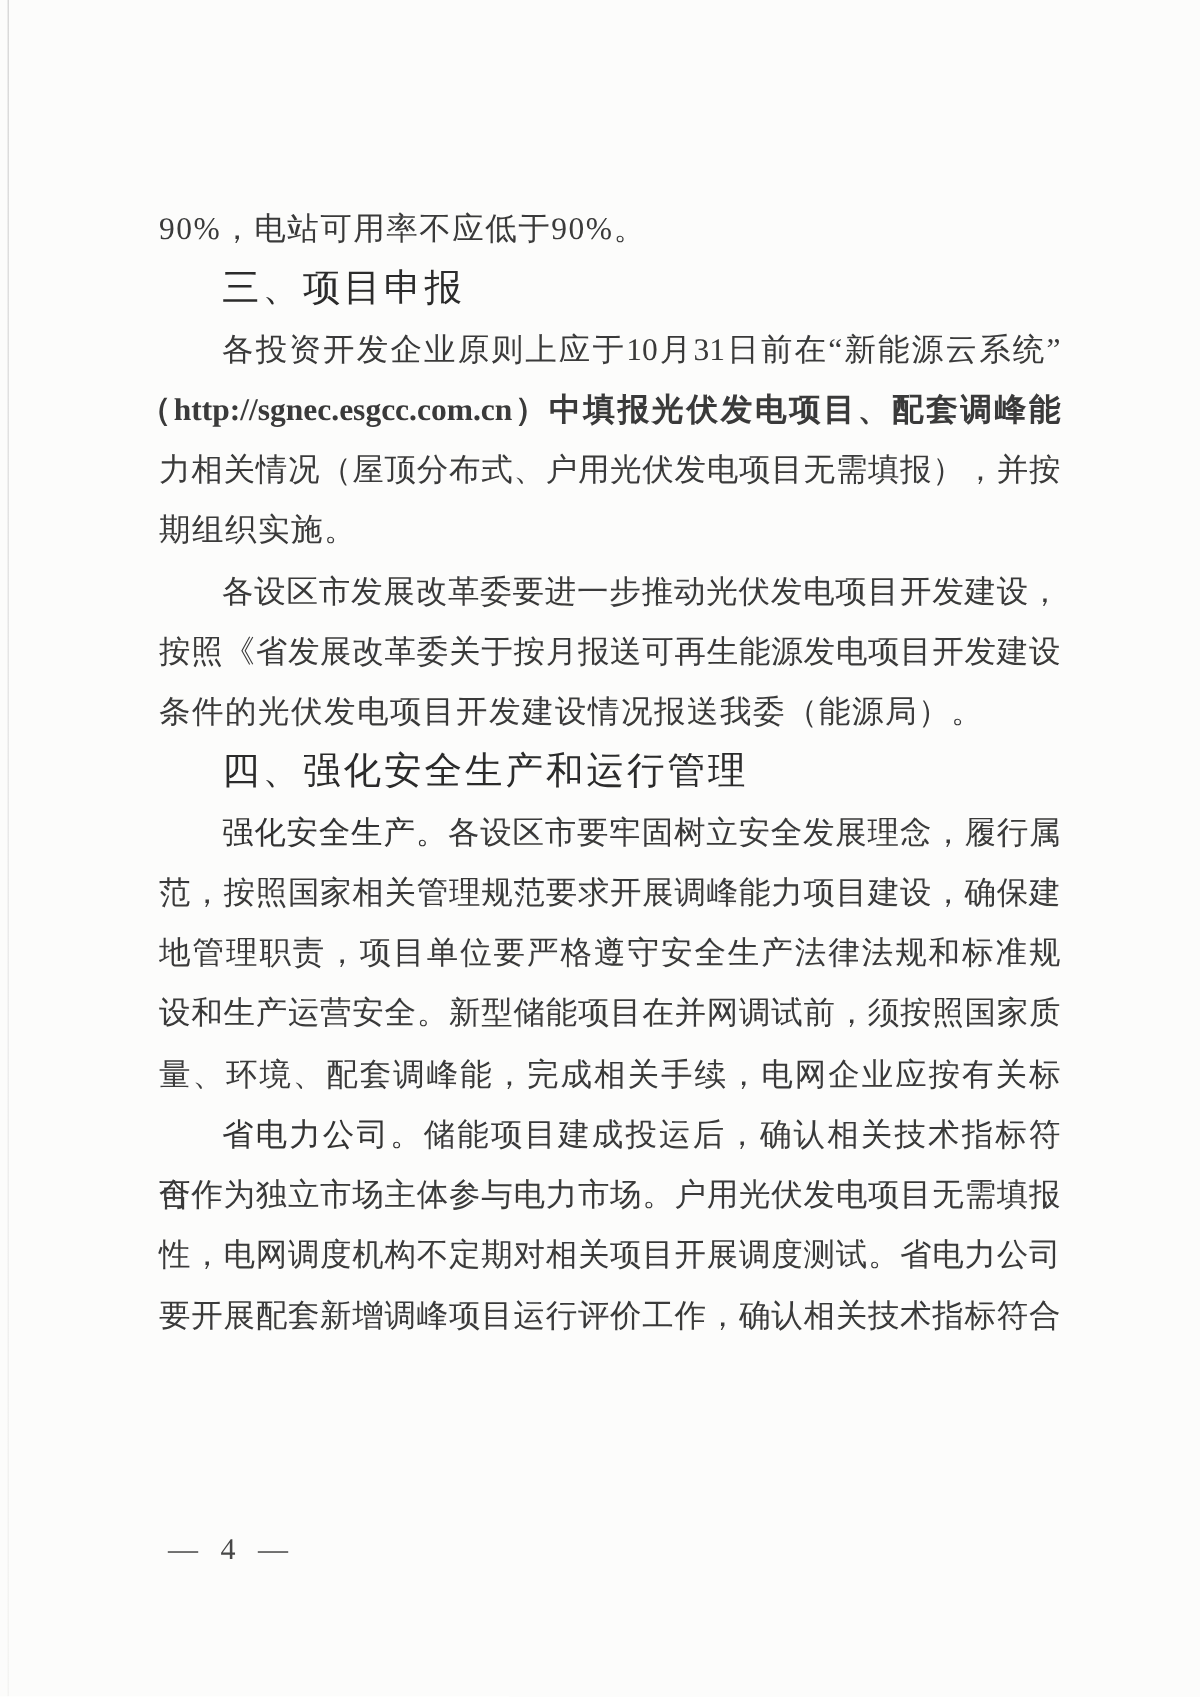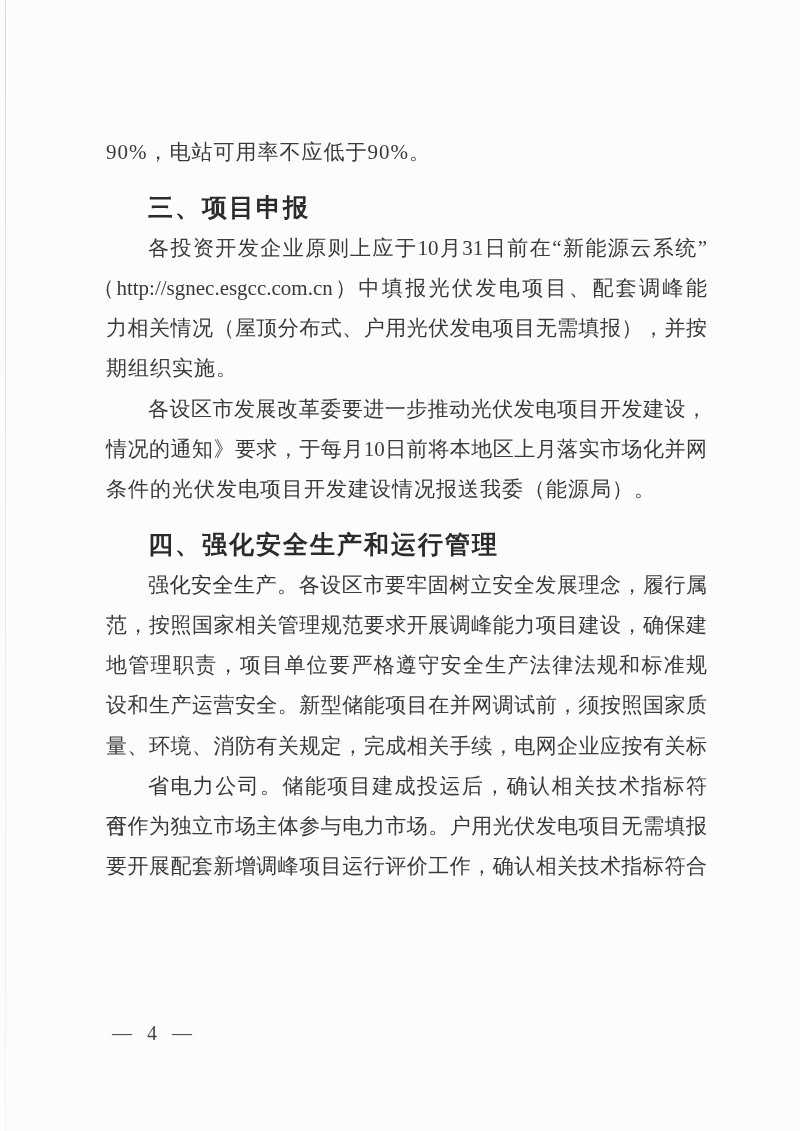--- a/index.html
+++ b/index.html
@@ -37,28 +37,27 @@
     color: #3a3a3a;
     letter-spacing: 1px;
     text-align: left;
   }
   .fill {
     letter-spacing: 0;
     text-align: justify;
     text-align-last: justify;
   }
   .indent { text-indent: 42px; }
-  .hang   { margin-left: -13px; width: 614px; }
+  .hang   { margin-left: -13px; width: 614px; font-weight: bold; }
   .heading {
     font-family: "Liberation Sans", "DejaVu Sans", sans-serif;
-    font-weight: 700;
+    font-weight: 400;
     font-size: 25px;
     color: #2b2b2b;
     letter-spacing: 2px;
-    margin-top: 15px;
   }
   .lead { font-weight: 400; color: #333333; }
   .pageno {
     position: absolute;
     left: 112px;
     top: 1022px;
     font-size: 20px;
     letter-spacing: 5px;
     color: #474747;
     font-family: "Liberation Serif", "DejaVu Serif", serif;
@@ -71,27 +70,28 @@
   <div class="scan-edge"></div>
 
   <main class="doc">
     <p class="ln">90%，电站可用率不应低于90%。</p>
     <p class="ln heading indent">三、项目申报</p>
     <p class="ln indent fill">各投资开发企业原则上应于10月31日前在“新能源云系统”</p>
     <p class="ln hang fill">（http://sgnec.esgcc.com.cn）中填报光伏发电项目、配套调峰能</p>
     <p class="ln fill">力相关情况（屋顶分布式、户用光伏发电项目无需填报），并按</p>
     <p class="ln">期组织实施。</p>
     <p class="ln indent fill">各设区市发展改革委要进一步推动光伏发电项目开发建设，</p>
-    <p class="ln fill">情况的通知》要求，于每月10日前将本地区上月落实市场化并网</p>
+    <p class="ln fill">按照《省发展改革委关于按月报送可再生能源发电项目开发建设</p>
     <p class="ln">条件的光伏发电项目开发建设情况报送我委（能源局）。</p>
     <p class="ln heading indent">四、强化安全生产和运行管理</p>
     <p class="ln indent fill"><span class="lead">强化安全生产。</span><span>各设区市要牢固树立安全发展理念，履行属</span></p>
     <p class="ln fill">范，按照国家相关管理规范要求开展调峰能力项目建设，确保建</p>
     <p class="ln fill">地管理职责，项目单位要严格遵守安全生产法律法规和标准规</p>
     <p class="ln fill">设和生产运营安全。新型储能项目在并网调试前，须按照国家质</p>
-    <p class="ln fill">量、环境、消防有关规定，完成相关手续，电网企业应按有关标</p>
+    <p class="ln fill">量、环境、配套调峰能，完成相关手续，电网企业应按有关标</p>
     <p class="ln indent fill"><span class="lead">省电力公司。</span><span>储能项目建成投运后，确认相关技术指标符合，</span></p>
     <p class="ln fill">可作为独立市场主体参与电力市场。户用光伏发电项目无需填报</p>
+    <p class="ln fill">性，电网调度机构不定期对相关项目开展调度测试。省电力公司</p>
     <p class="ln fill">要开展配套新增调峰项目运行评价工作，确认相关技术指标符合</p>
   </main>
 
   <div class="pageno">— 4 —</div>
 </div>
 
 </body></html>

